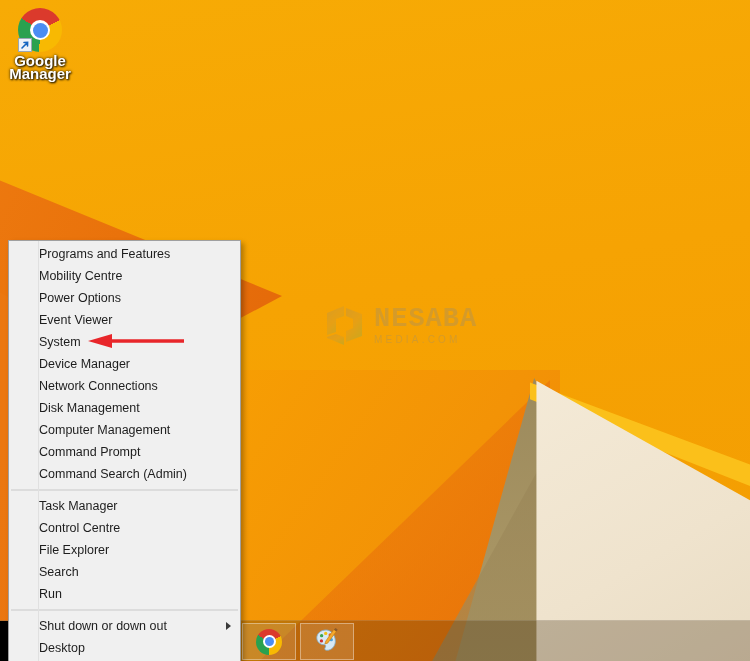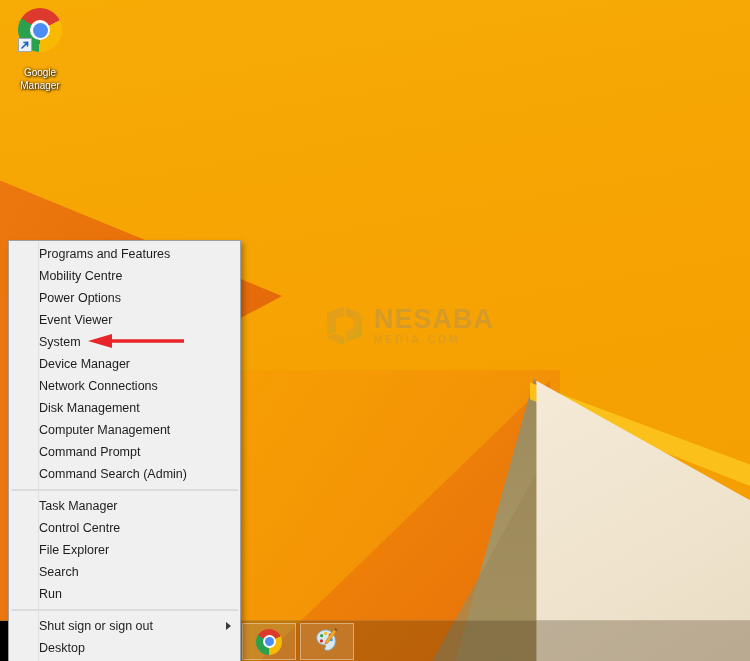--- a/index.html
+++ b/index.html
@@ -95,21 +95,21 @@
     left: 322px; top: 298px;
     width: 160px; height: 54px;
     opacity: 0.30;
     display: flex;
     align-items: center;
     pointer-events: none;
   }
   .wm-logo { width: 46px; height: 46px; position: relative; flex: none; }
   .wm-text { margin-left: 6px; line-height: 1; }
   .wm-title {
-    font-family: Liberation Sans, sans-serif;
+    font-family: Liberation Mono, monospace;
     font-weight: bold;
     font-size: 27px;
     letter-spacing: 1px;
     color: #8a8a80;
   }
   .wm-sub {
     font-family: "Liberation Sans", sans-serif;
     font-size: 10px;
     letter-spacing: 3.2px;
     color: #8a8a80;
@@ -156,24 +156,24 @@
   .shortcut-badge {
     position: absolute;
     left: 0; bottom: 0;
     width: 14px; height: 14px;
     background: #eef2f7;
     border: 1px solid #9aa7b4;
     box-sizing: border-box;
   }
   .shortcut-badge svg { display: block; }
   .desk-label {
-    margin-top: 14px;
+    margin-top: 2px;
     font-family: "Liberation Sans", sans-serif;
-    font-size: 10px;
-    font-weight: normal;
+    font-size: 15px;
+    font-weight: bold;
     color: #ffffff;
     line-height: 13px;
     text-shadow: 0 0 3px rgba(0,0,0,.85), 1px 1px 2px rgba(0,0,0,.9);
     word-wrap: break-word;
   }
 
   
   .taskbar {
     position: absolute;
     left: 0; right: 0; bottom: 0;
@@ -380,21 +380,21 @@
 
     <div class="ctx-item">Task Manager</div>
     <div class="ctx-item">Control Centre</div>
     <div class="ctx-item">File Explorer</div>
     <div class="ctx-item">Search</div>
     <div class="ctx-item">Run</div>
 
     <div class="ctx-sep"></div>
 
     <div class="ctx-item">
-      <span>Shut sign or sign out</span>
+      <span>Shut down or down out</span>
       <span class="ctx-arrow"></span>
     </div>
     <div class="ctx-item">Desktop</div>
   </div>
 
   <div class="annot-arrow">
     <svg viewBox="0 0 96 14" width="96" height="14" aria-hidden="true">
       <line x1="22" y1="7" x2="96" y2="7" stroke="#e8262a" stroke-width="3.4"></line>
       <polygon points="0,7 24,0 24,14" fill="#e8262a"></polygon>
     </svg>

